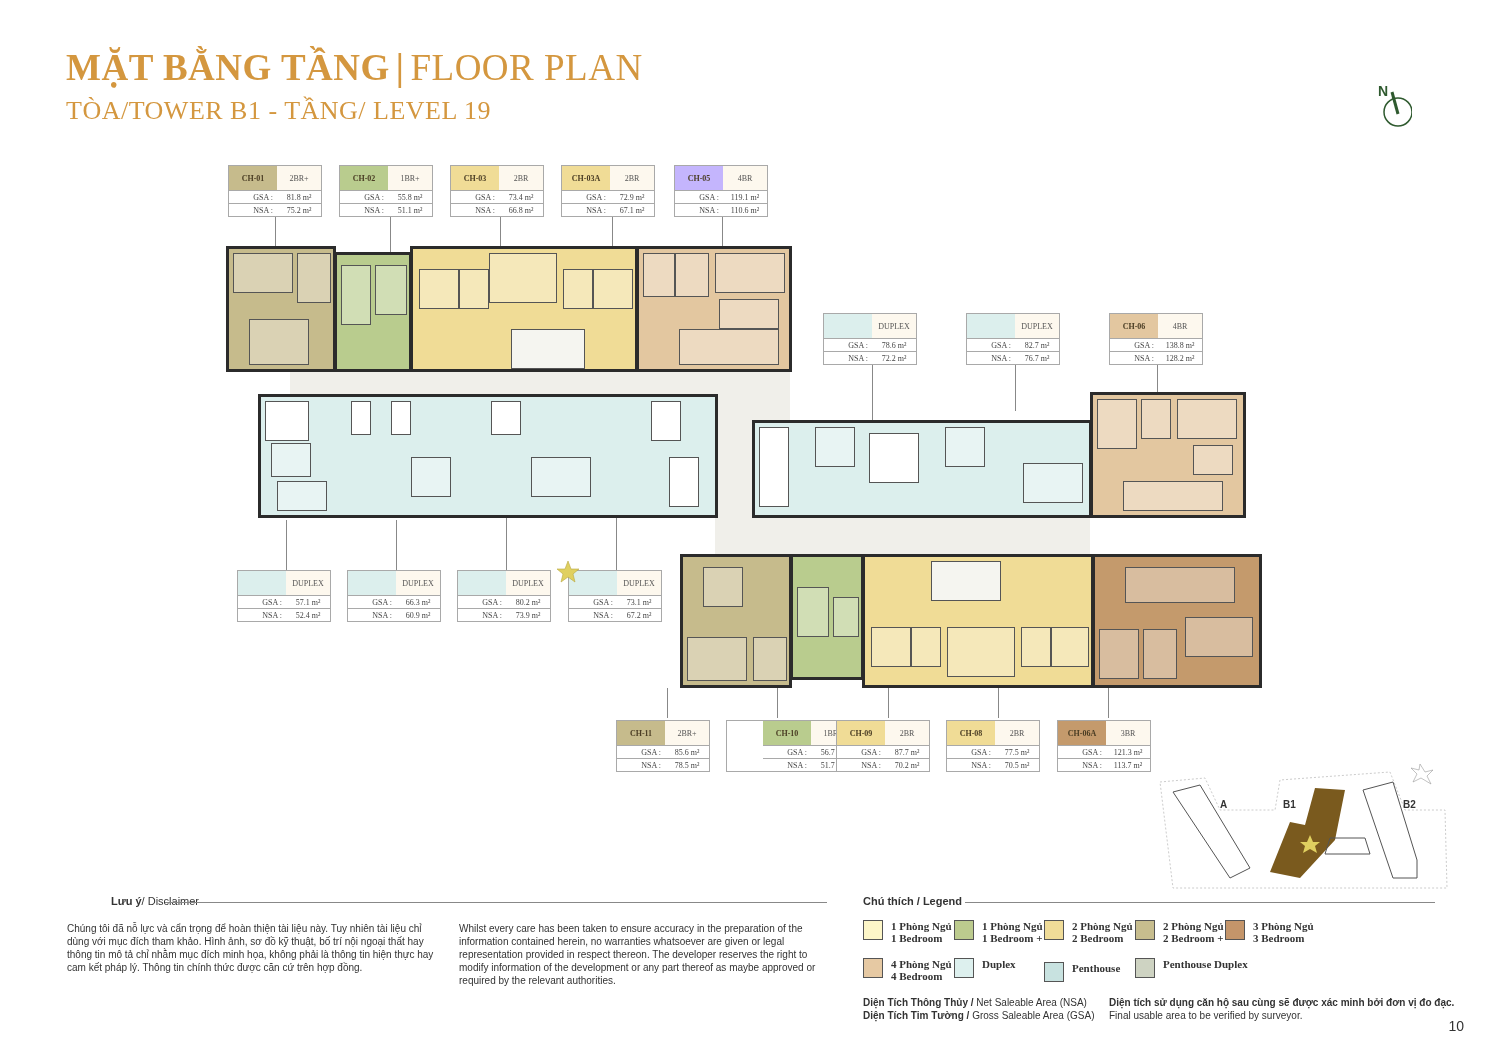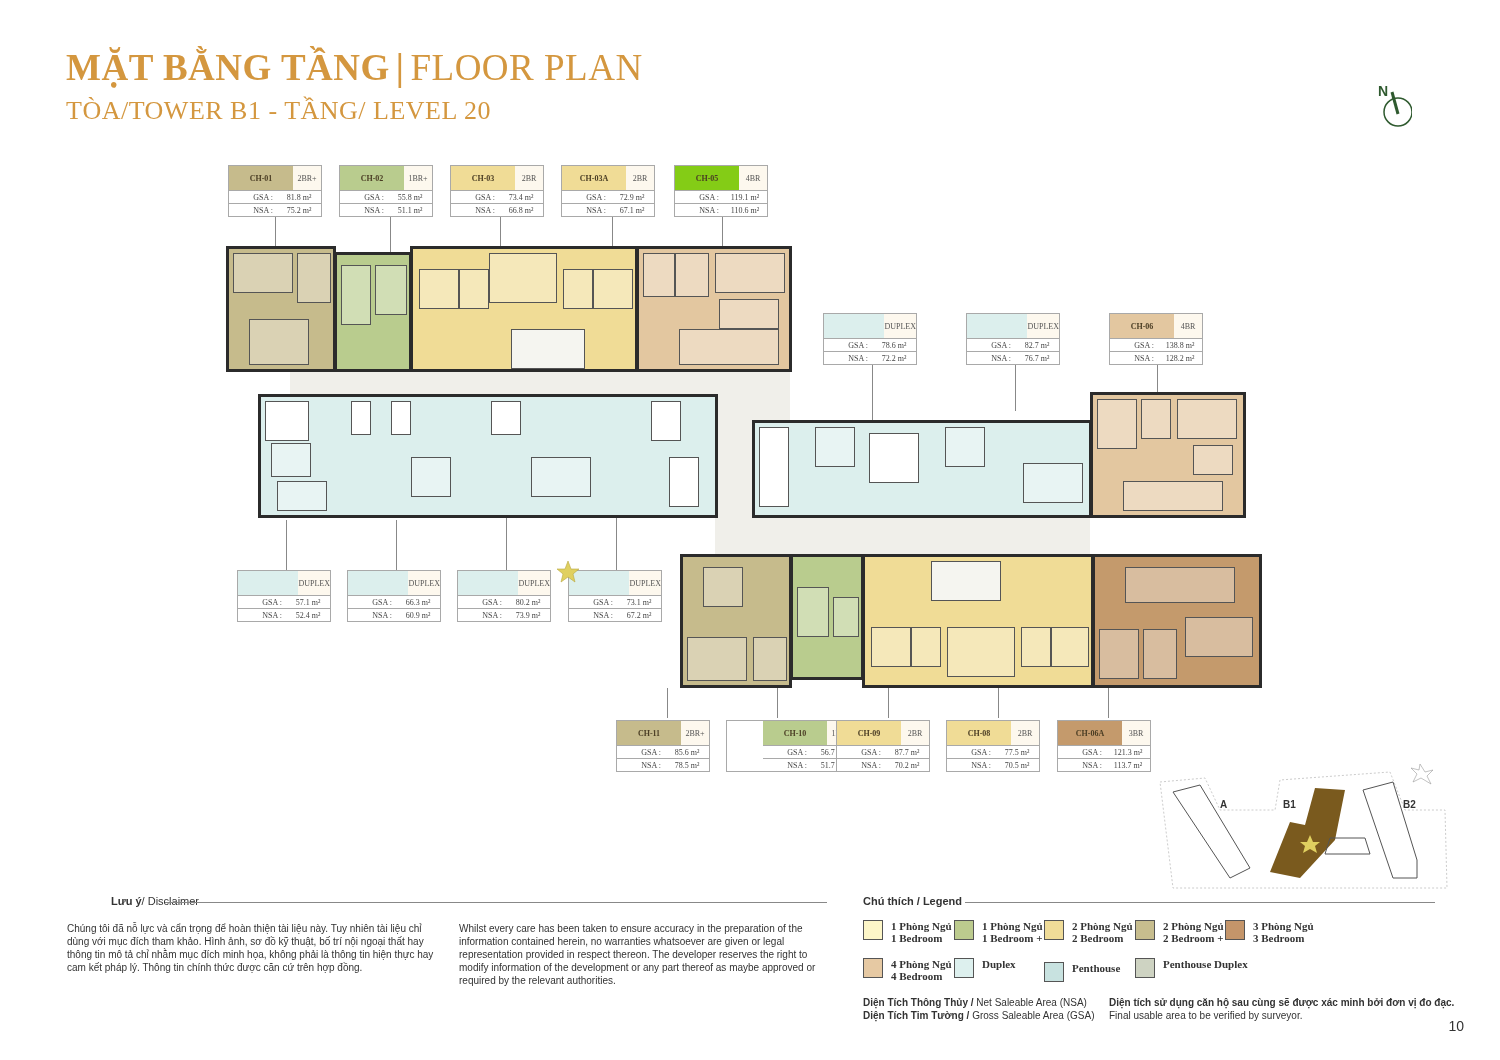--- a/index.html
+++ b/index.html
@@ -6,21 +6,21 @@
   body{width:1500px;height:1060px;position:relative;overflow:hidden;font-family:"Liberation Sans",sans-serif;color:#333;}
   .abs{position:absolute;}
   .title{left:66px;top:46px;font-family:"Liberation Serif",serif;color:#d4973f;font-size:37px;letter-spacing:0.5px;white-space:nowrap;}
   .title b{font-weight:bold;}
   .title .sep{font-weight:bold;margin:0 6px;}
   .subtitle{left:66px;top:96px;font-family:"Liberation Serif",serif;color:#d4973f;font-size:26px;letter-spacing:0.5px;white-space:nowrap;}
   .compass{left:1378px;top:82px;width:34px;height:48px;}
   
   .card{position:absolute;width:92px;border:1px solid #a9a9a9;background:#fff;font-family:"Liberation Serif",serif;font-size:8px;}
   .card .hd{display:flex;height:24px;}
-  .card .hd .code{width:64px;display:flex;align-items:center;justify-content:center;font-weight:bold;color:#4a3d24;}
+  .card .hd .code{width:48px;display:flex;align-items:center;justify-content:center;font-weight:bold;color:#4a3d24;}
   .card .hd .type{flex:1;display:flex;align-items:center;justify-content:center;background:#fdf8ee;color:#555;}
   .card .row{display:flex;height:12px;border-top:1px solid #a9a9a9;align-items:center;}
   .card .row .k{width:44px;text-align:right;padding-right:4px;color:#444;}
   .card .row .v{flex:1;text-align:center;color:#444;}
   .leader{position:absolute;width:1px;background:#888;}
   
   .unit{position:absolute;border:3px solid #2b2b2b;box-sizing:border-box;}
   .room{position:absolute;border:1px solid #555;box-sizing:border-box;background:rgba(255,255,255,0.35);}
   .corridor{position:absolute;background:#f0efea;}
   
@@ -35,21 +35,21 @@
   .notes{font-size:10px;line-height:13px;color:#333;white-space:nowrap;}
   .pagenum{right:36px;top:1018px;font-size:14px;color:#333;}
   .keymap{left:1155px;top:760px;width:300px;height:130px;}
 </style>
 </head>
 <body>
 
 <div class="abs title">
   <b>MẶT BẰNG TẦNG</b><span class="sep">|</span><span>FLOOR PLAN</span>
 </div>
-<div class="abs subtitle">TÒA/TOWER B1 - TẦNG/ LEVEL 20</div>
+<div class="abs subtitle">TÒA/TOWER B1 - TẦNG/ LEVEL 19</div>
 
 <svg class="abs compass" viewBox="0 0 34 48">
   <text x="0" y="14" font-family="Liberation Sans, sans-serif" font-size="14" font-weight="bold" fill="#2f5a2f">N</text>
   <circle cx="20" cy="30" r="14" fill="none" stroke="#2f5a2f" stroke-width="1.5"></circle>
   <line x1="14" y1="10" x2="20" y2="32" stroke="#2f5a2f" stroke-width="3"></line>
 </svg>
 
 <div class="leader" style="left:275px;top:216px;height:30px"></div>
 <div class="leader" style="left:390px;top:216px;height:36px"></div>
 <div class="leader" style="left:500px;top:216px;height:30px"></div>
@@ -119,21 +119,21 @@
       <span class="k">GSA :</span>
       <span class="v">72.9 m²</span>
     </div>
   <div class="row">
       <span class="k">NSA :</span>
       <span class="v">67.1 m²</span>
     </div>
 </div>
 <div class="card" style="left:674px;top:165px;">
   <div class="hd">
-      <div class="code" style="background:#84cc16">CH-05</div>
+      <div class="code" style="background:#c4b5fd">CH-05</div>
       <div class="type">4BR</div>
     </div>
   <div class="row">
       <span class="k">GSA :</span>
       <span class="v">119.1 m²</span>
     </div>
   <div class="row">
       <span class="k">NSA :</span>
       <span class="v">110.6 m²</span>
     </div>

